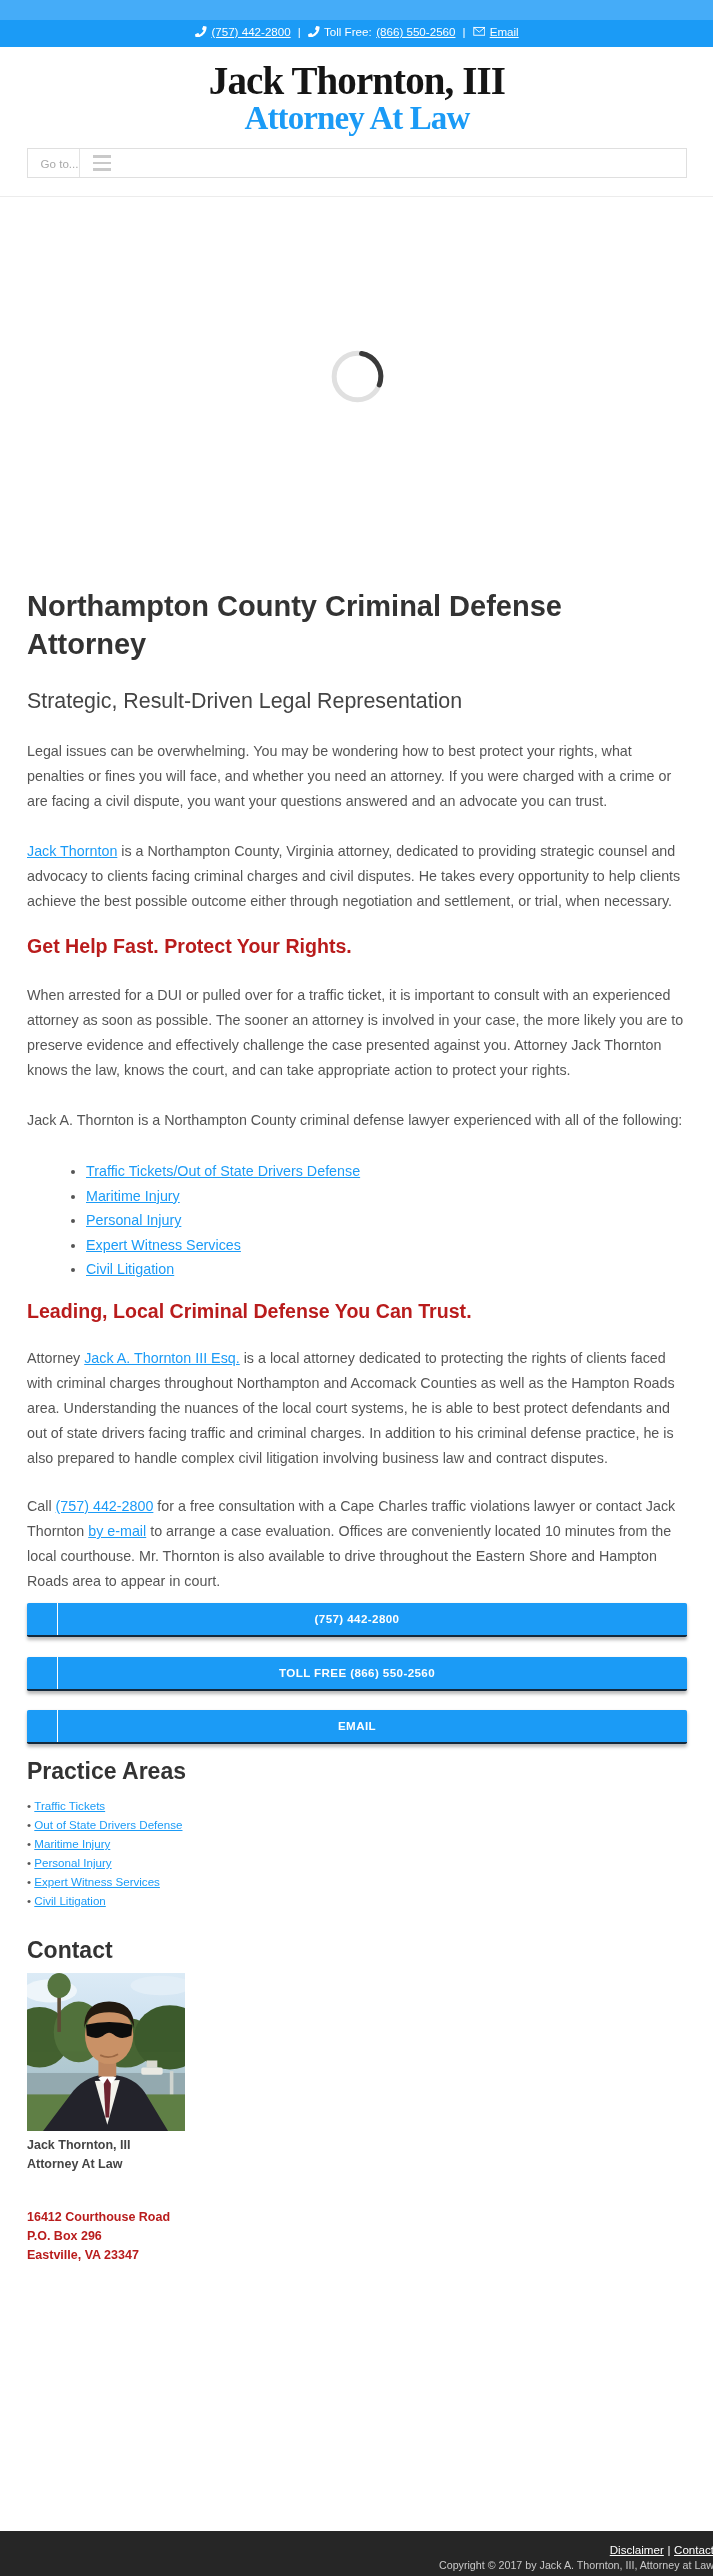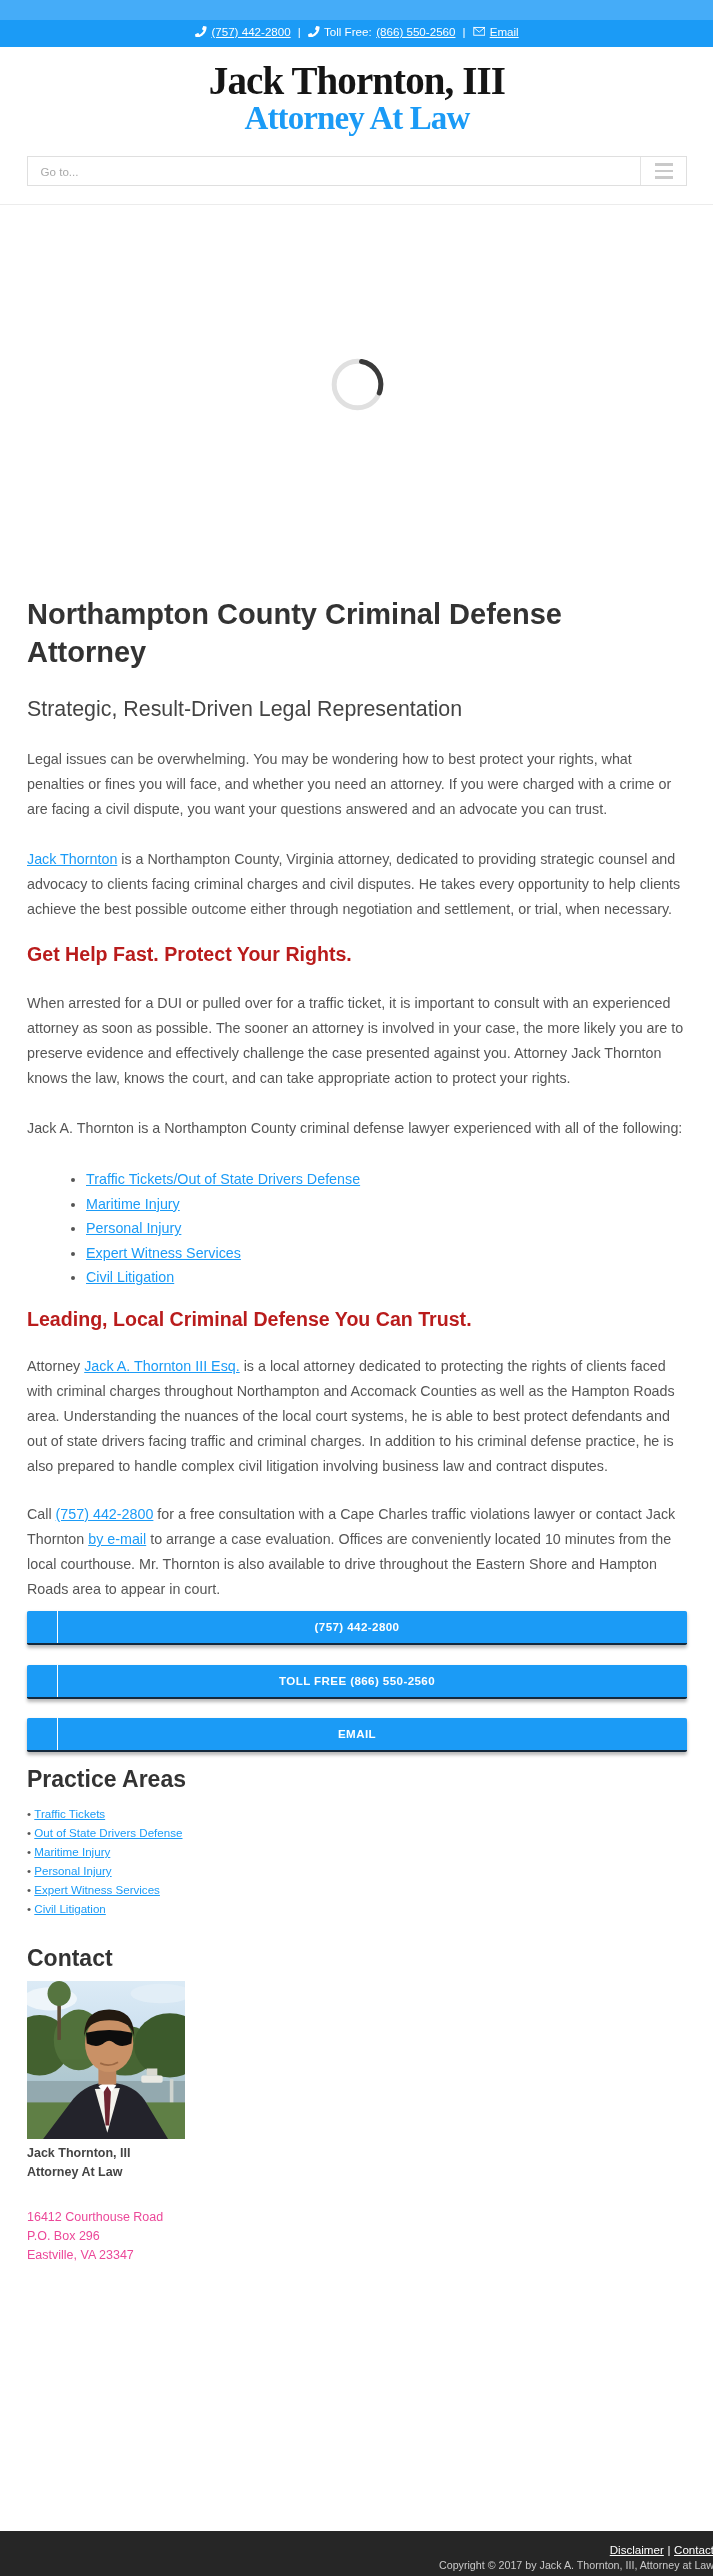--- a/index.html
+++ b/index.html
@@ -25,23 +25,23 @@
   .tb-item { display:inline-flex; align-items:center; gap:4.5px; }
   .tb-icon svg { display:block; }
 
   
   .site-header { border-bottom:0.9px solid #ececec; padding-bottom:18px; flex:none; }
   .logo { text-align:center; margin-top:14.3px; font-family:"Liberation Serif", serif; font-weight:bold; }
   .logo-name { font-size:39px; line-height:1.02; color:#151515; letter-spacing:-0.9px; }
   .logo-tag  { font-size:33px; line-height:1.06; color:#1b9bf6; letter-spacing:-0.9px; }
 
   .navbar {
-    width:660px; height:30px; margin:20px auto 0;
+    width:660px; height:30px; margin:12px auto 0;
     border:0.9px solid #dfdfdf; background:#fff;
-    display:flex; align-items:stretch; justify-content:space-between;
+    display:flex; align-items:stretch; 
   }
   .nav-goto { color:#a9a9a9; font-size:11.6px; align-self:center; padding-left:12.5px; }
   .nav-burger {
     width:46px; border-left:0.9px solid #e3e3e3;
     display:flex; flex-direction:column; justify-content:center; align-items:center; gap:3.6px;
     cursor:pointer;
   }
   .nav-burger .bar { width:18px; height:2.7px; background:#c9c9c9; }
 
   
@@ -73,21 +73,21 @@
   .practice-list { margin-top:10.7px; }
   .practice-item { font-size:11.6px; line-height:19px; color:#555; }
   .practice-item::before { content:"\2022\00a0"; color:#555; }
   .practice-item a { font-size:11.6px; }
 
   .contact-title { margin-top:27px; }
   .photo { display:block; margin-top:9px; width:158px; height:158px; }
   .person-name { margin-top:5.4px; font-size:12.5px; font-weight:bold; color:#444; line-height:19px; }
   .contact-lines { margin-top:18px; font-size:12.5px; color:#555; line-height:19px; }
   .contact-lines a { font-size:12.5px; }
-  .address-lines { margin-top:26px; font-size:12.5px; color:#ec4899; line-height:19px; }
+  .address-lines { margin-top:34px; font-size:12.5px; color:#b91c1c; line-height:19px;font-weight:bold; }
 
   
   .site-footer {
     margin-top:auto; flex:none; height:45px; background:#262626;
     text-align:right; padding-top:12px;
   }
   .footer-links { font-size:11.6px; color:#fff; }
   .footer-links a { color:#fff; }
   .footer-links .sep { color:#fff; margin:0 3.6px; text-decoration:none; }
   .footer-copy { margin-top:2.7px; font-size:10.7px; color:#c9c9c9; }

